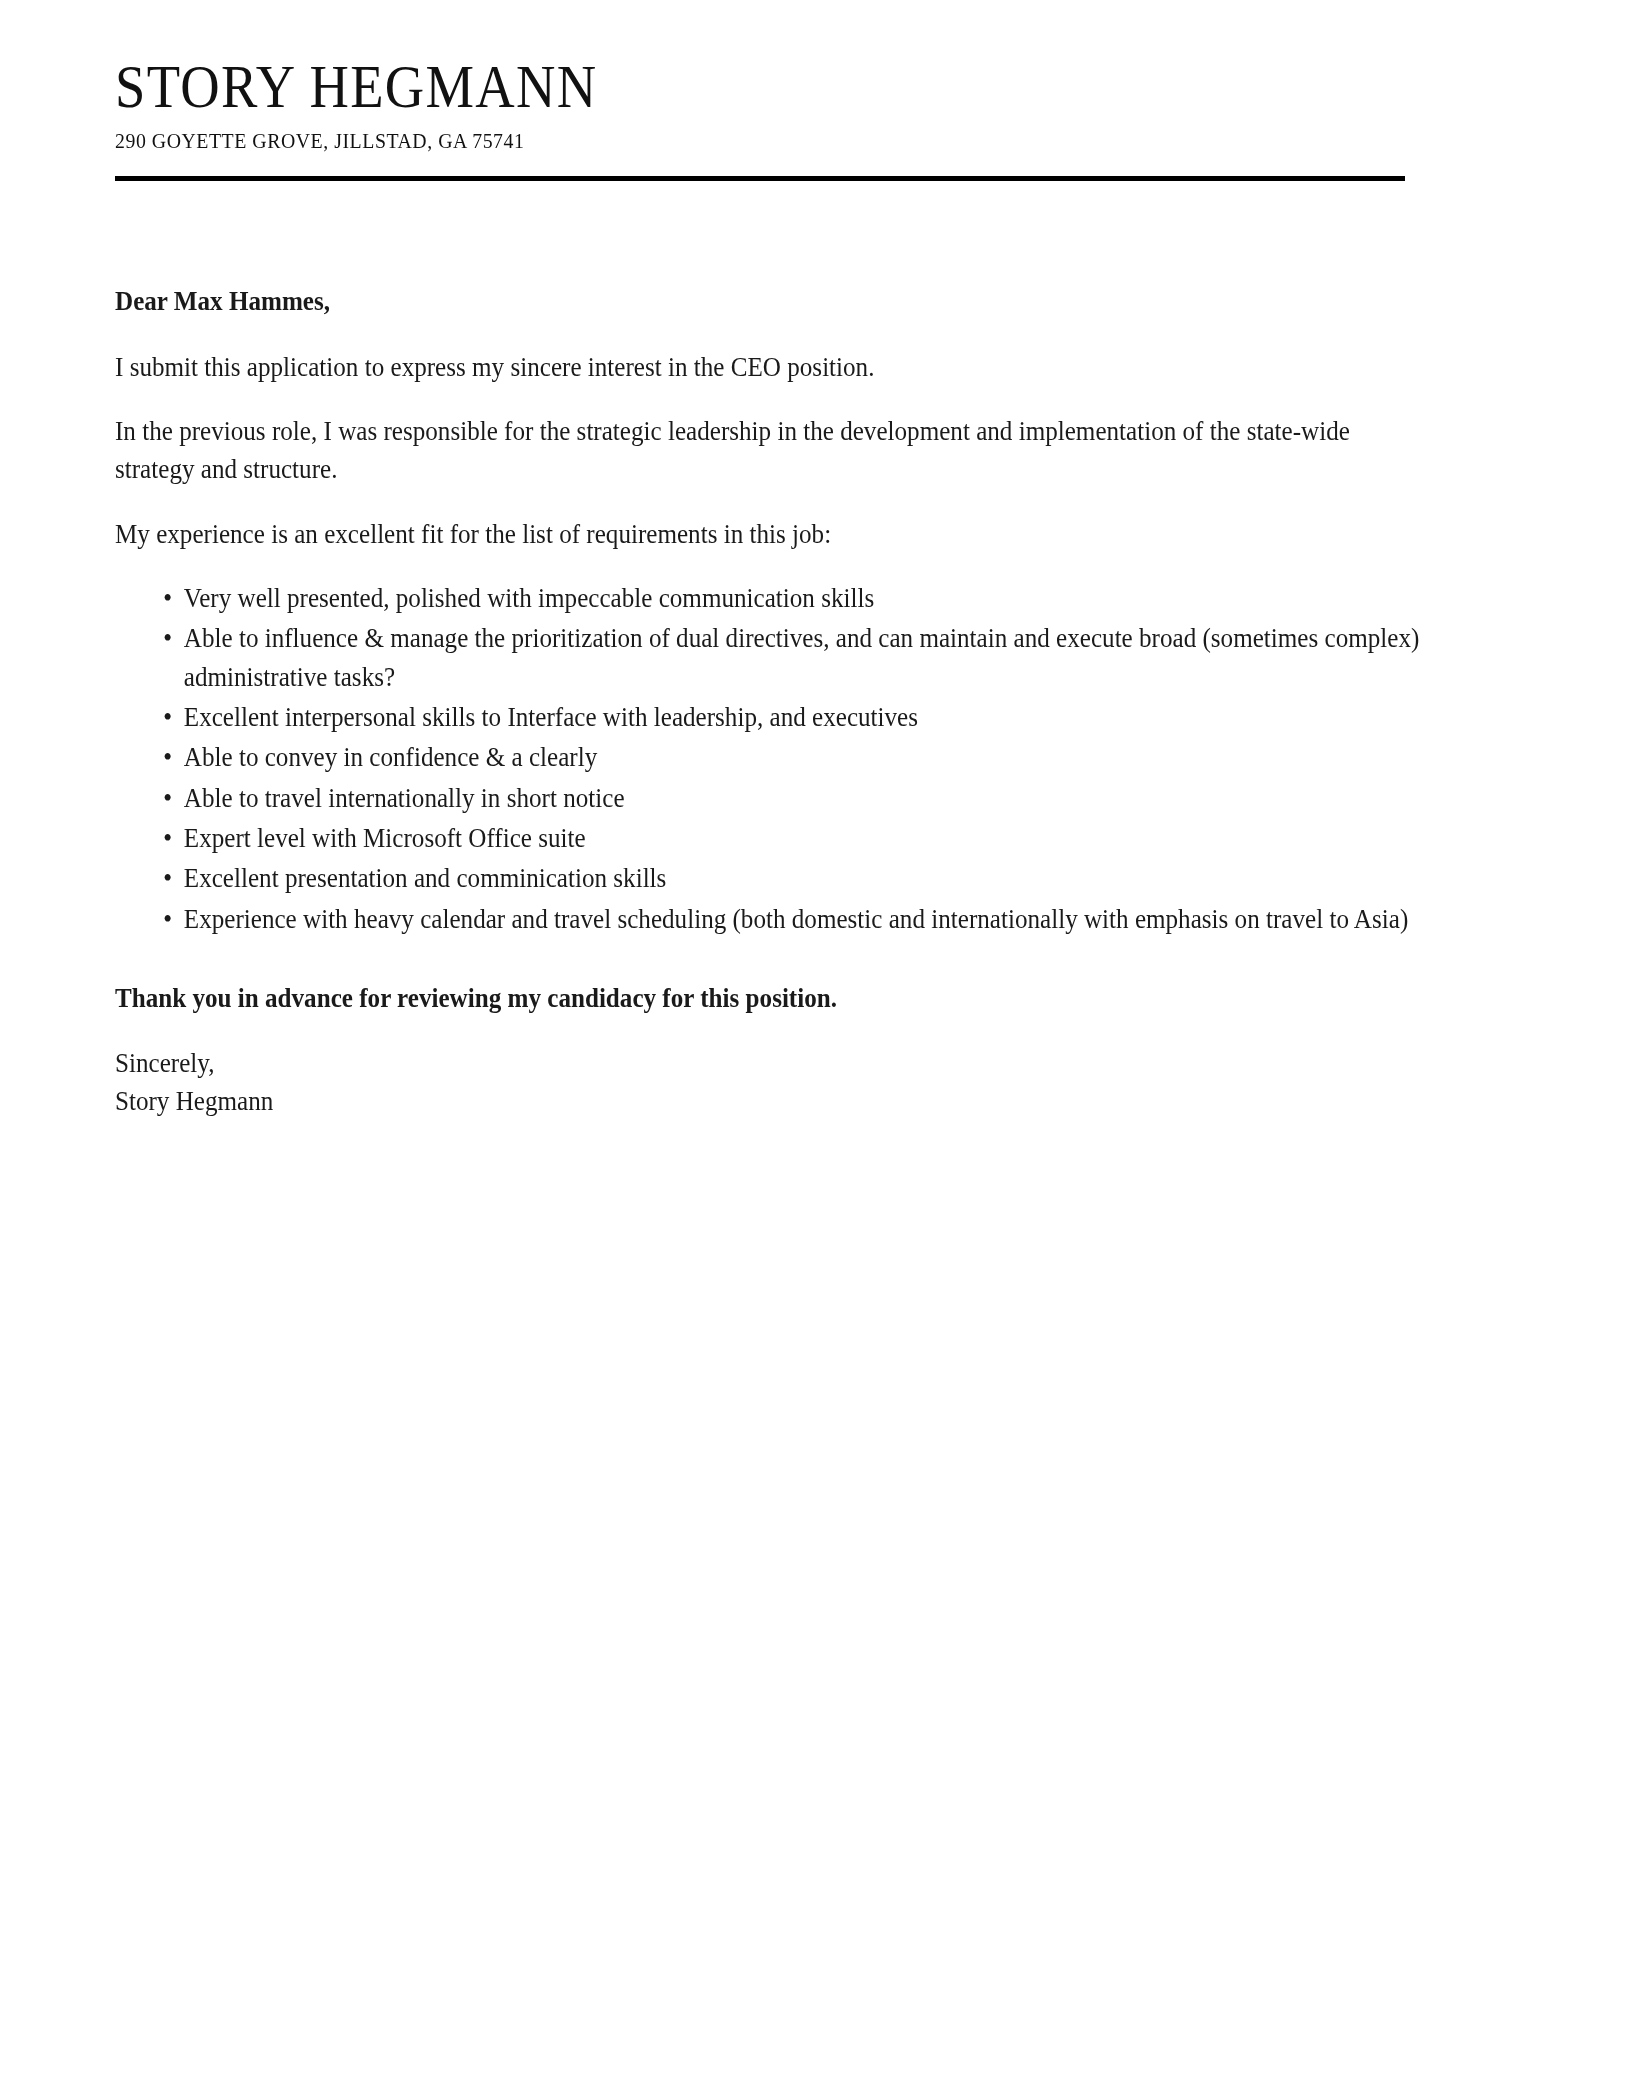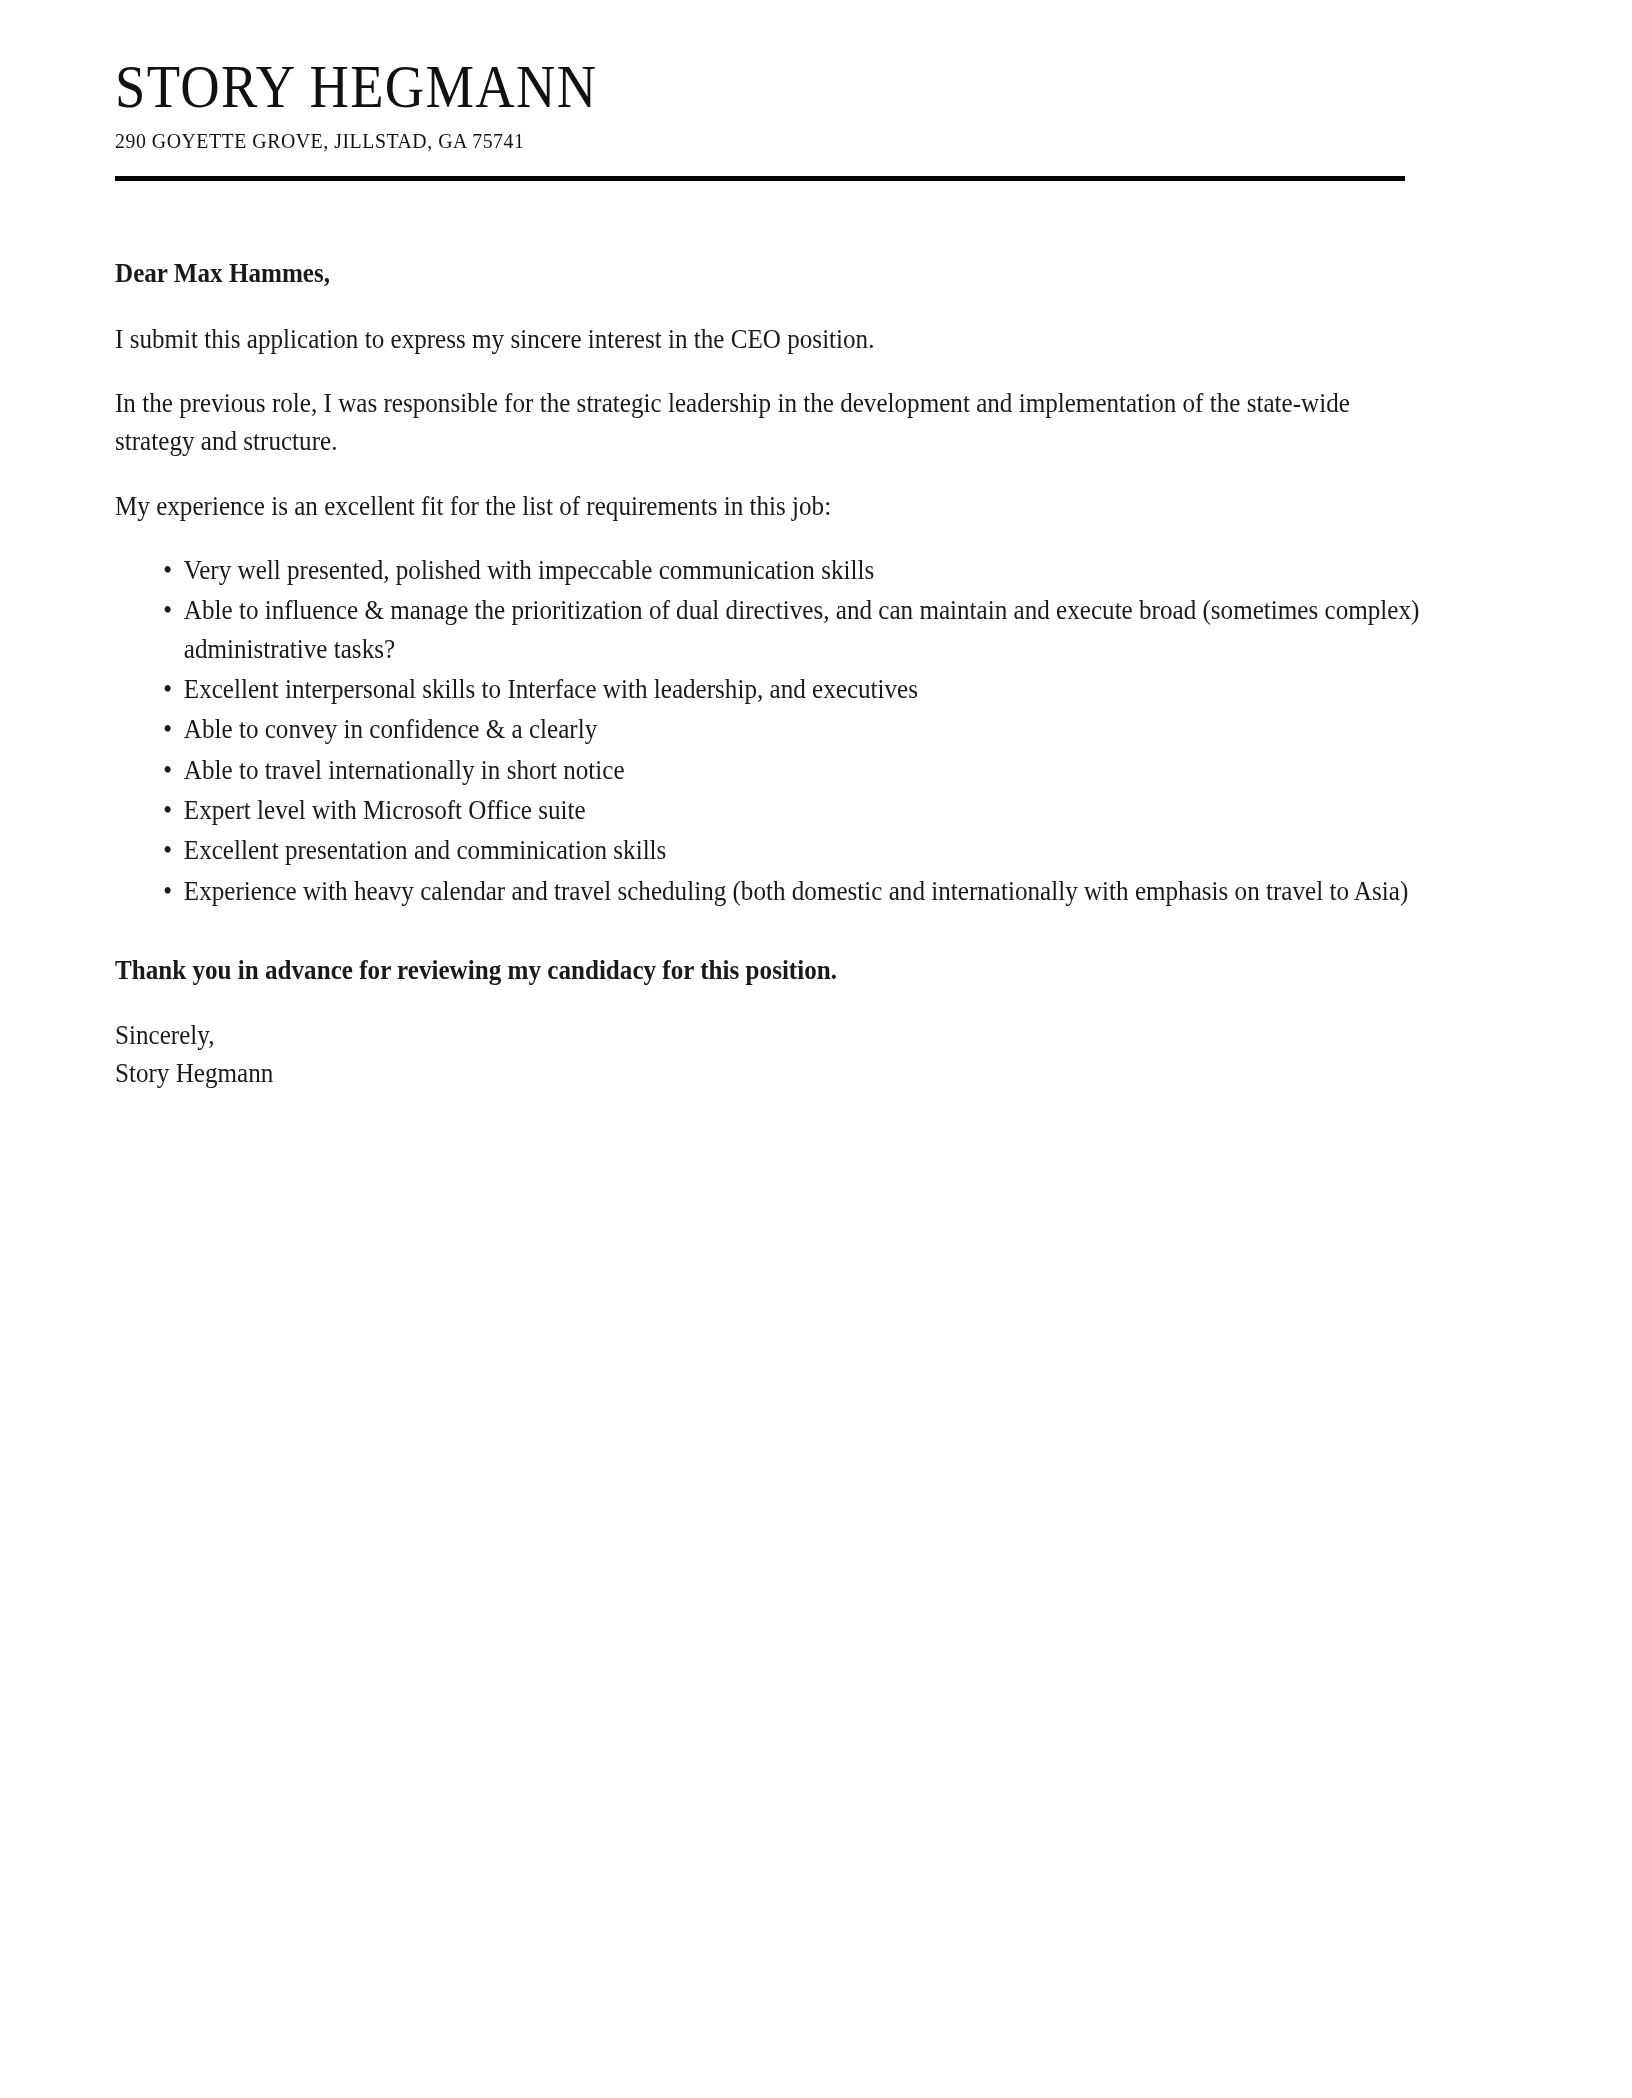--- a/index.html
+++ b/index.html
@@ -70,21 +70,21 @@
   }
   .rule {
     margin-top: 22px;
     width: 1290px;
     height: 5px;
     background: #000000;
   }
 
   
   .body-wrap {
-    margin-top: 74px;
+    margin-top: 102px;
     width: 1310px;
   }
 
   .salutation {
     font-size: 27px;
     font-weight: bold;
     line-height: 1.35;
     margin: 0 0 28px 0;
     transform: scaleX(0.93);
     transform-origin: left center;

